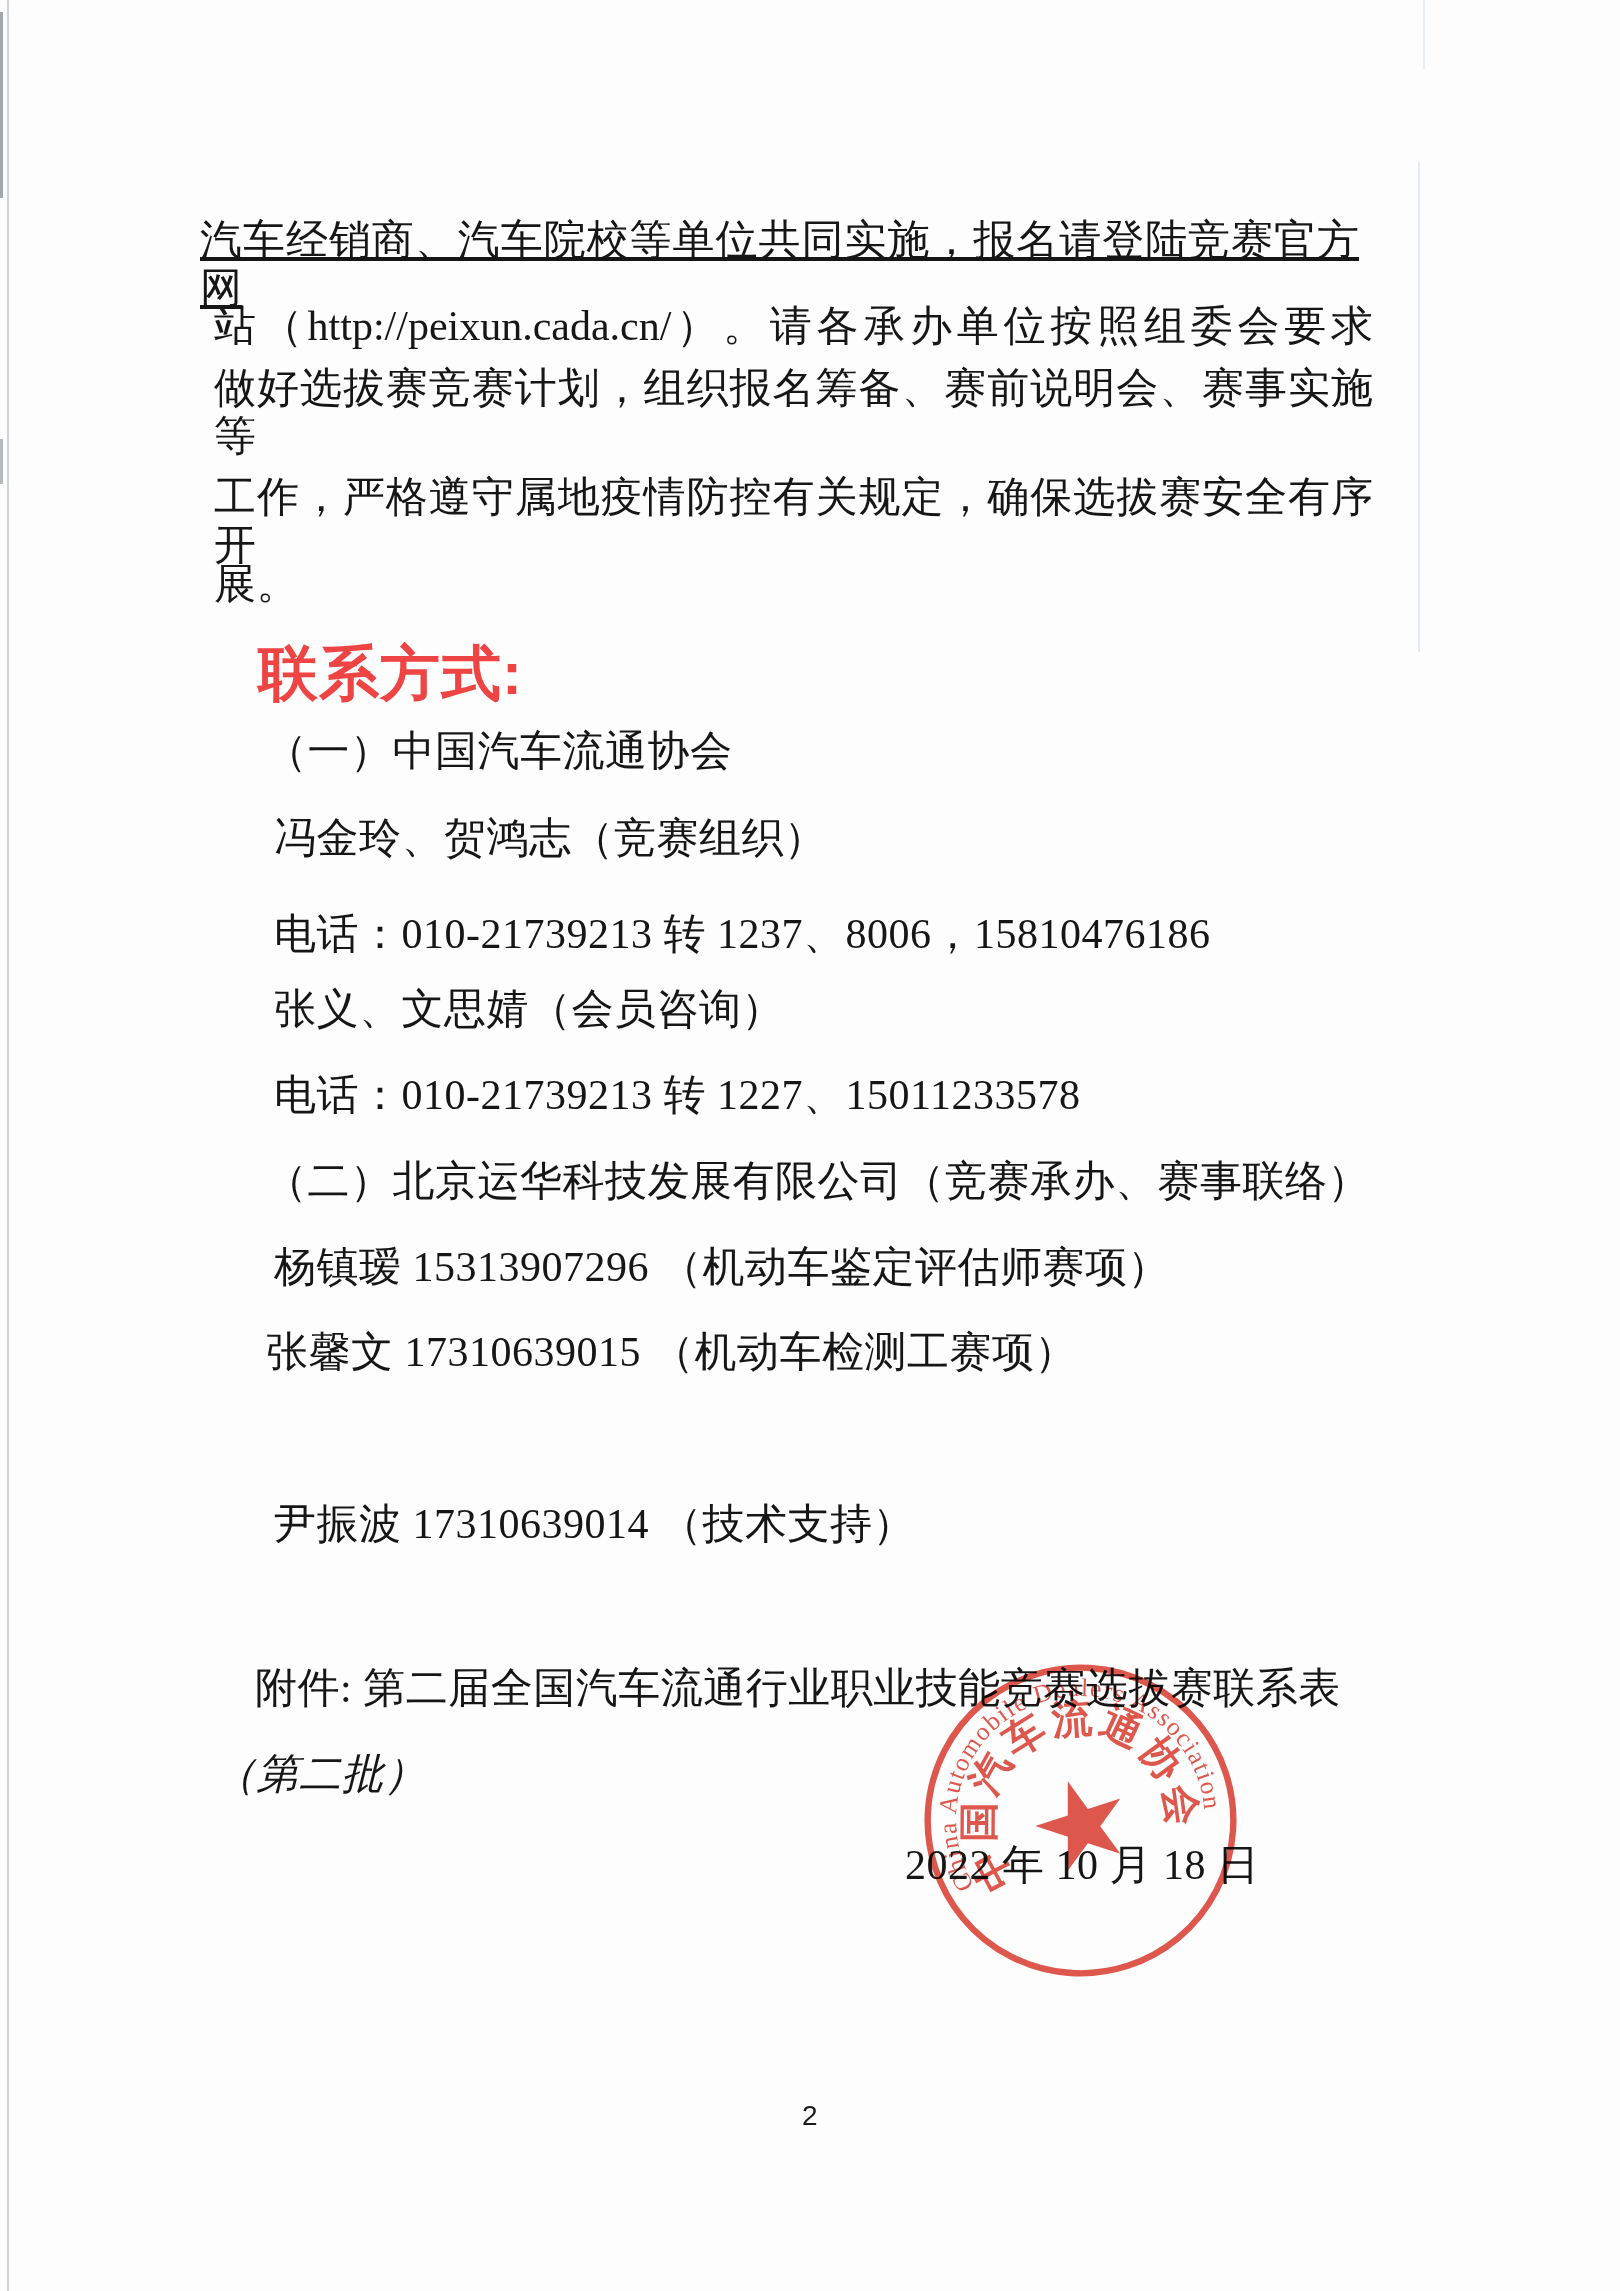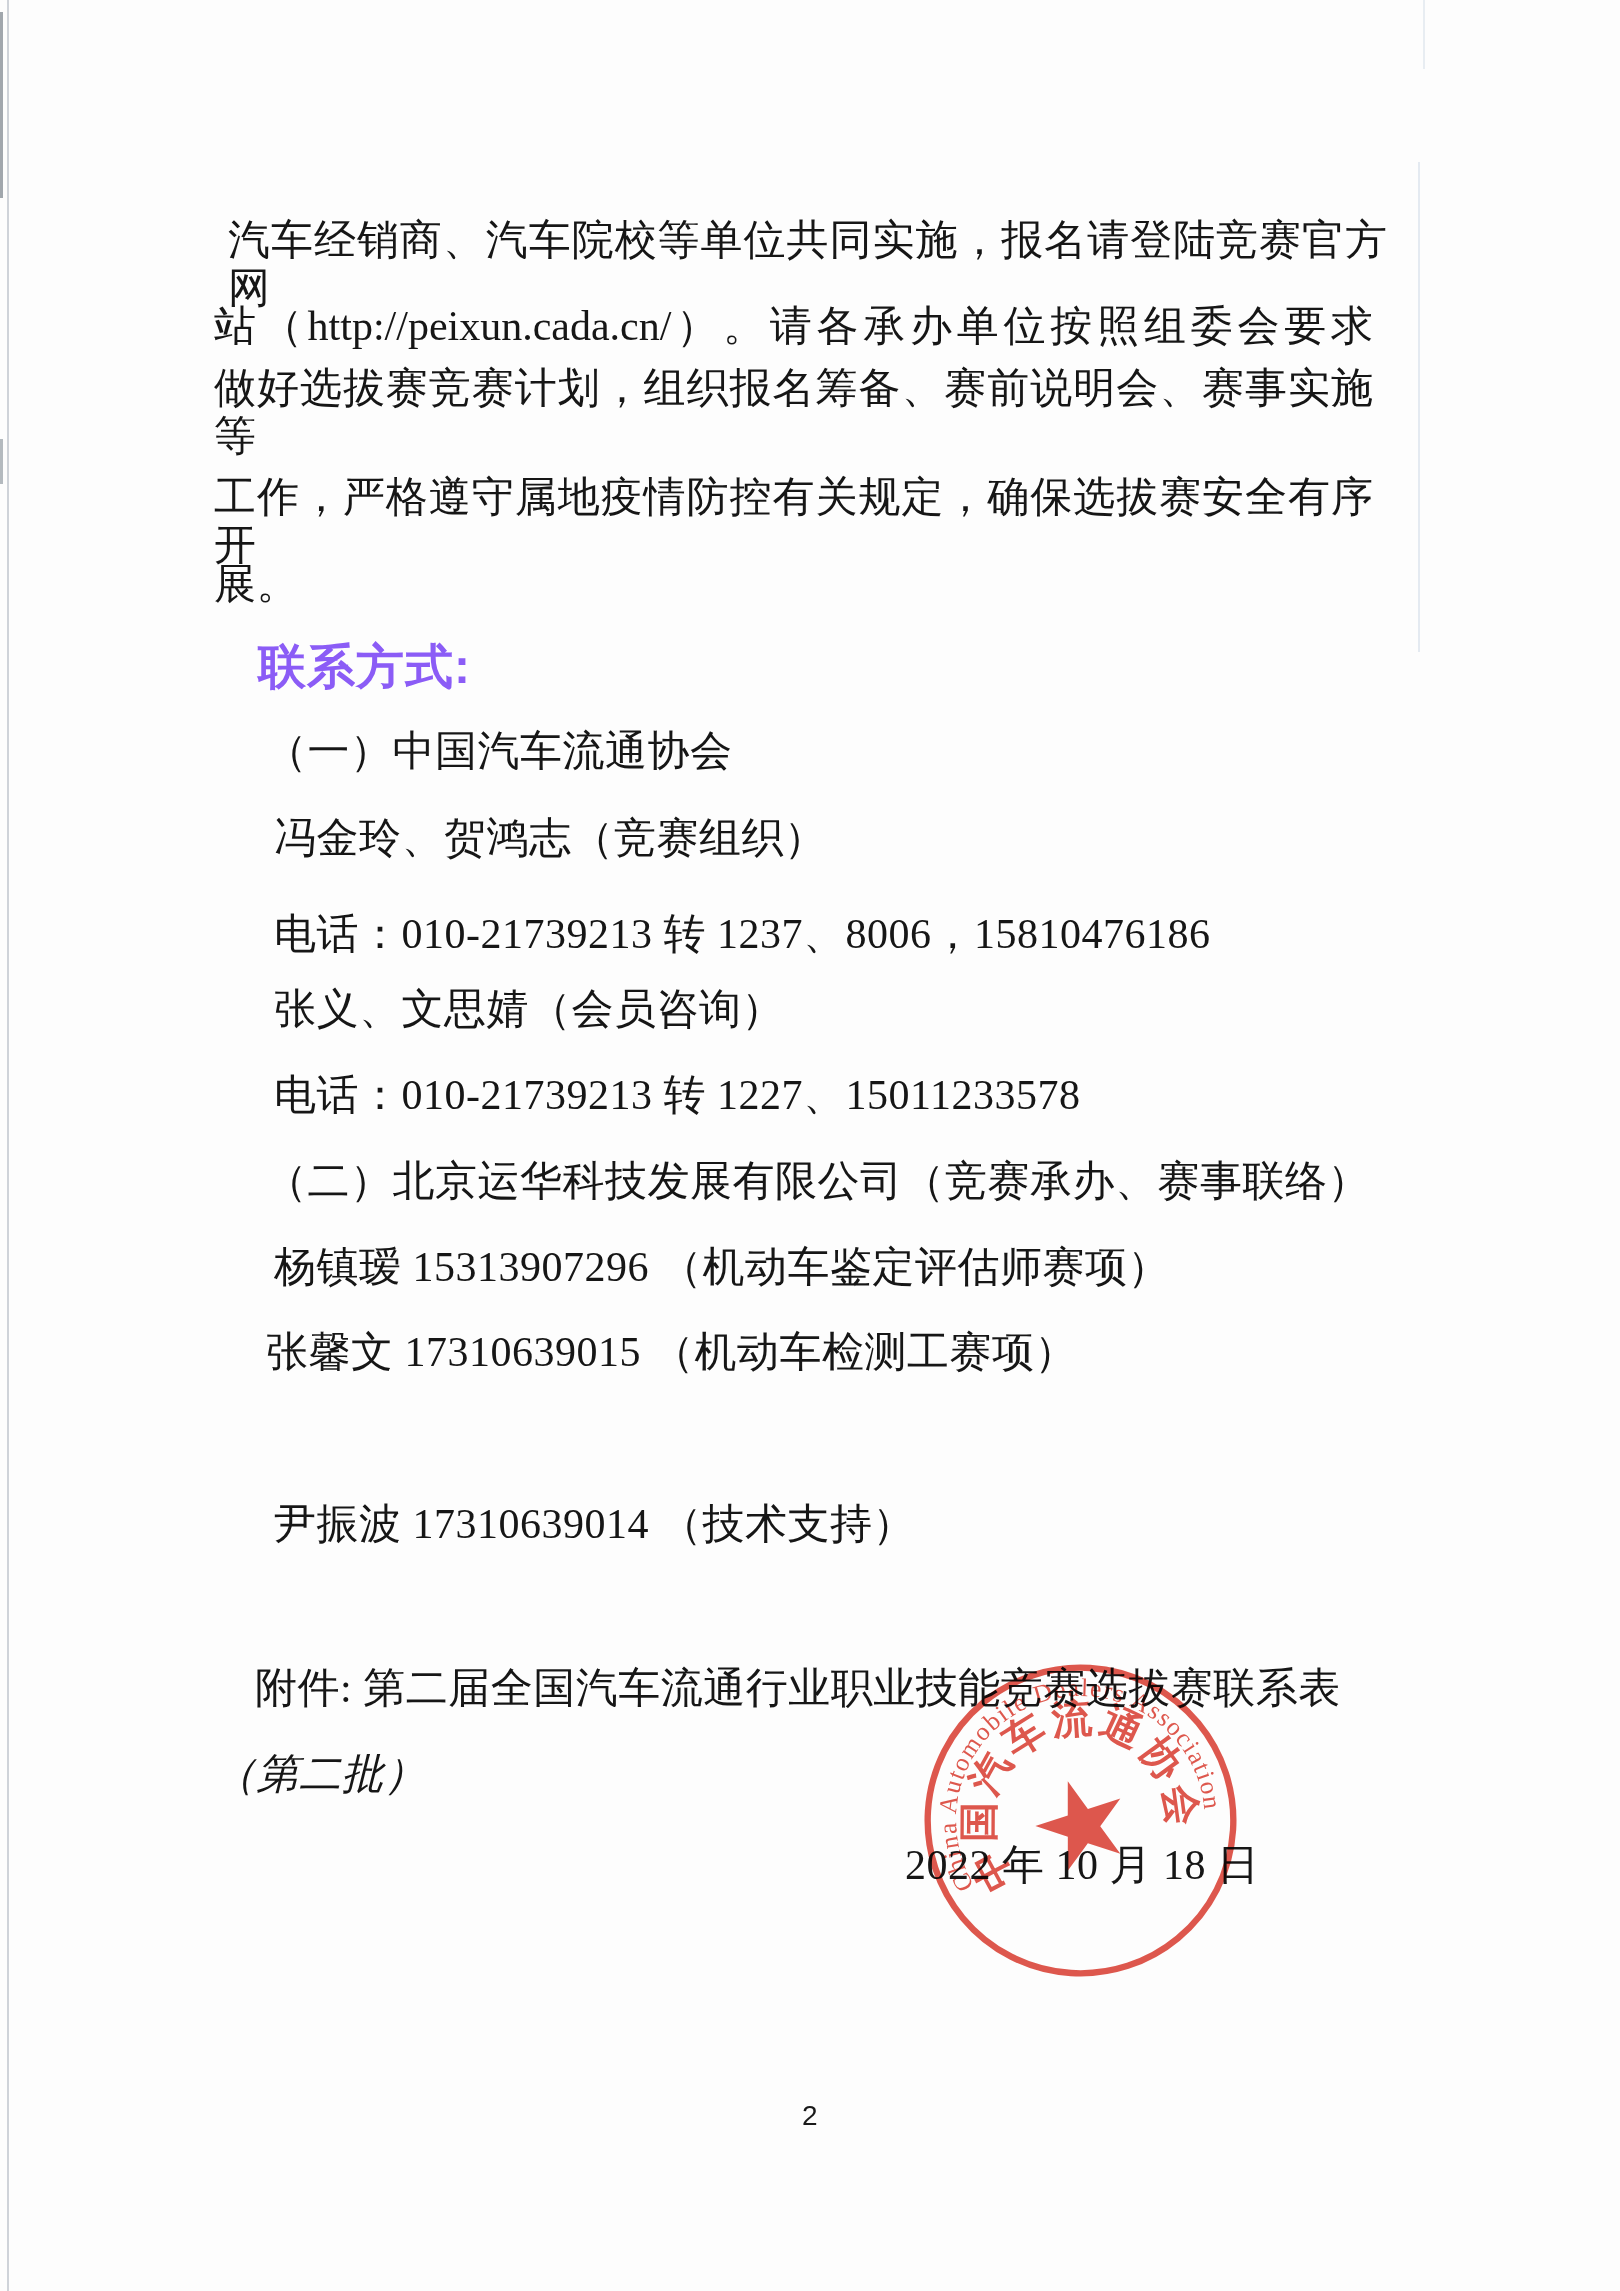--- a/index.html
+++ b/index.html
@@ -23,23 +23,23 @@
     width:1159px;
     white-space:normal;
     letter-spacing:0;
     text-align:justify;
     text-align-last:justify;
     text-justify:inter-character;
   }
   .heading{
     font-family:"Liberation Sans", sans-serif;
     font-weight:700;
-    font-size:48px;
+    font-size:60px;
     letter-spacing:1px;
-    color:#8b5cf6;
+    color:#ef4444;
   }
   .pagenum{
     position:absolute;
     top:2100px;left:802px;
     font-family:"Liberation Sans", sans-serif;
     font-size:28px;color:#1a1a1a;
   }
   .stamp{
     position:absolute;
     left:912px;top:1652px;
@@ -60,21 +60,21 @@
 <body>
 
 <div class="page">
 
   <div class="artifact art-left"></div>
   <div class="artifact art-left-dark1"></div>
   <div class="artifact art-left-dark2"></div>
   <div class="artifact art-right"></div>
   <div class="artifact art-right-top"></div>
 
-  <div class="line just" style="top:216px;left:228px;">汽车经销商、汽车院校等单位共同实施，报名请登陆竞赛官方网</div>
+  <div class="line just" style="top:216px;left:200px;text-decoration:underline;">汽车经销商、汽车院校等单位共同实施，报名请登陆竞赛官方网</div>
   <div class="line just" style="top:302px;left:214px;">站（http://peixun.cada.cn/）。请各承办单位按照组委会要求</div>
   <div class="line just" style="top:364px;left:214px;">做好选拔赛竞赛计划，组织报名筹备、赛前说明会、赛事实施等</div>
   <div class="line just" style="top:473px;left:214px;">工作，严格遵守属地疫情防控有关规定，确保选拔赛安全有序开</div>
   <div class="line" style="top:560px;left:214px;">展。</div>
 
   <div class="line heading" style="top:639px;left:258px;">联系方式:</div>
 
   <div class="line" style="top:727px;left:265px;">（一）中国汽车流通协会</div>
   <div class="line" style="top:814px;left:274px;">冯金玲、贺鸿志（竞赛组织）</div>
   <div class="line" style="top:900px;left:274px;margin-top:10px;">电话：010-21739213 转 1237、8006，15810476186</div>

